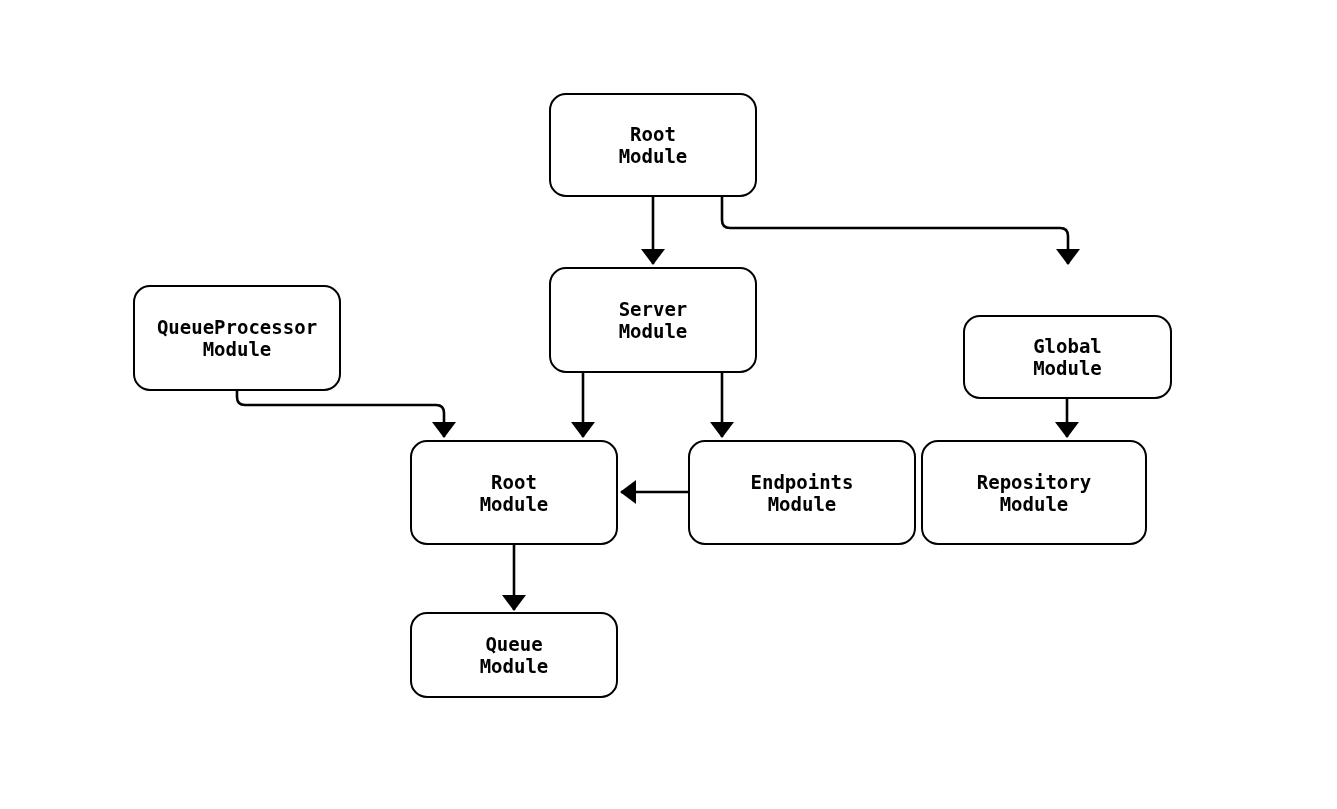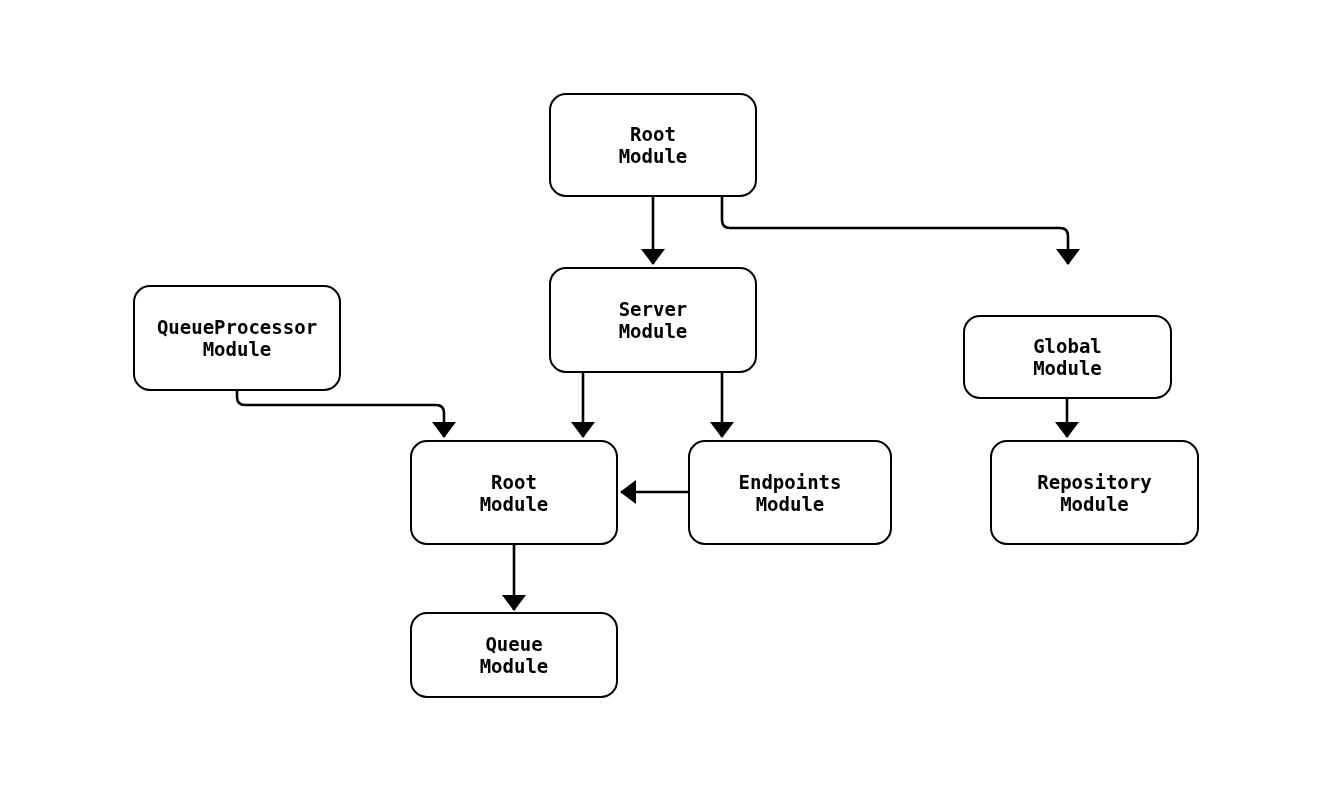--- a/index.html
+++ b/index.html
@@ -84,26 +84,26 @@
   <div class="node" style="left:963px; top:267px; width:209px; height:84px;margin-top:48px;">
     <span>Global
 Module</span>
   </div>
 
   <div class="node" style="left:410px; top:440px; width:208px; height:105px;">
     <span>Root
 Module</span>
   </div>
 
-  <div class="node" style="left:688px; top:440px; width:204px; height:105px;">
+  <div class="node" style="left:688px; top:440px; width:228px; height:105px;">
     <span>Endpoints
 Module</span>
   </div>
 
-  <div class="node" style="left:990px; top:440px; width:209px; height:105px;">
+  <div class="node" style="left:921px; top:440px; width:226px; height:105px;">
     <span>Repository
 Module</span>
   </div>
 
   <div class="node" style="left:410px; top:612px; width:208px; height:86px;">
     <span>Queue
 Module</span>
   </div>
 
 </div>

